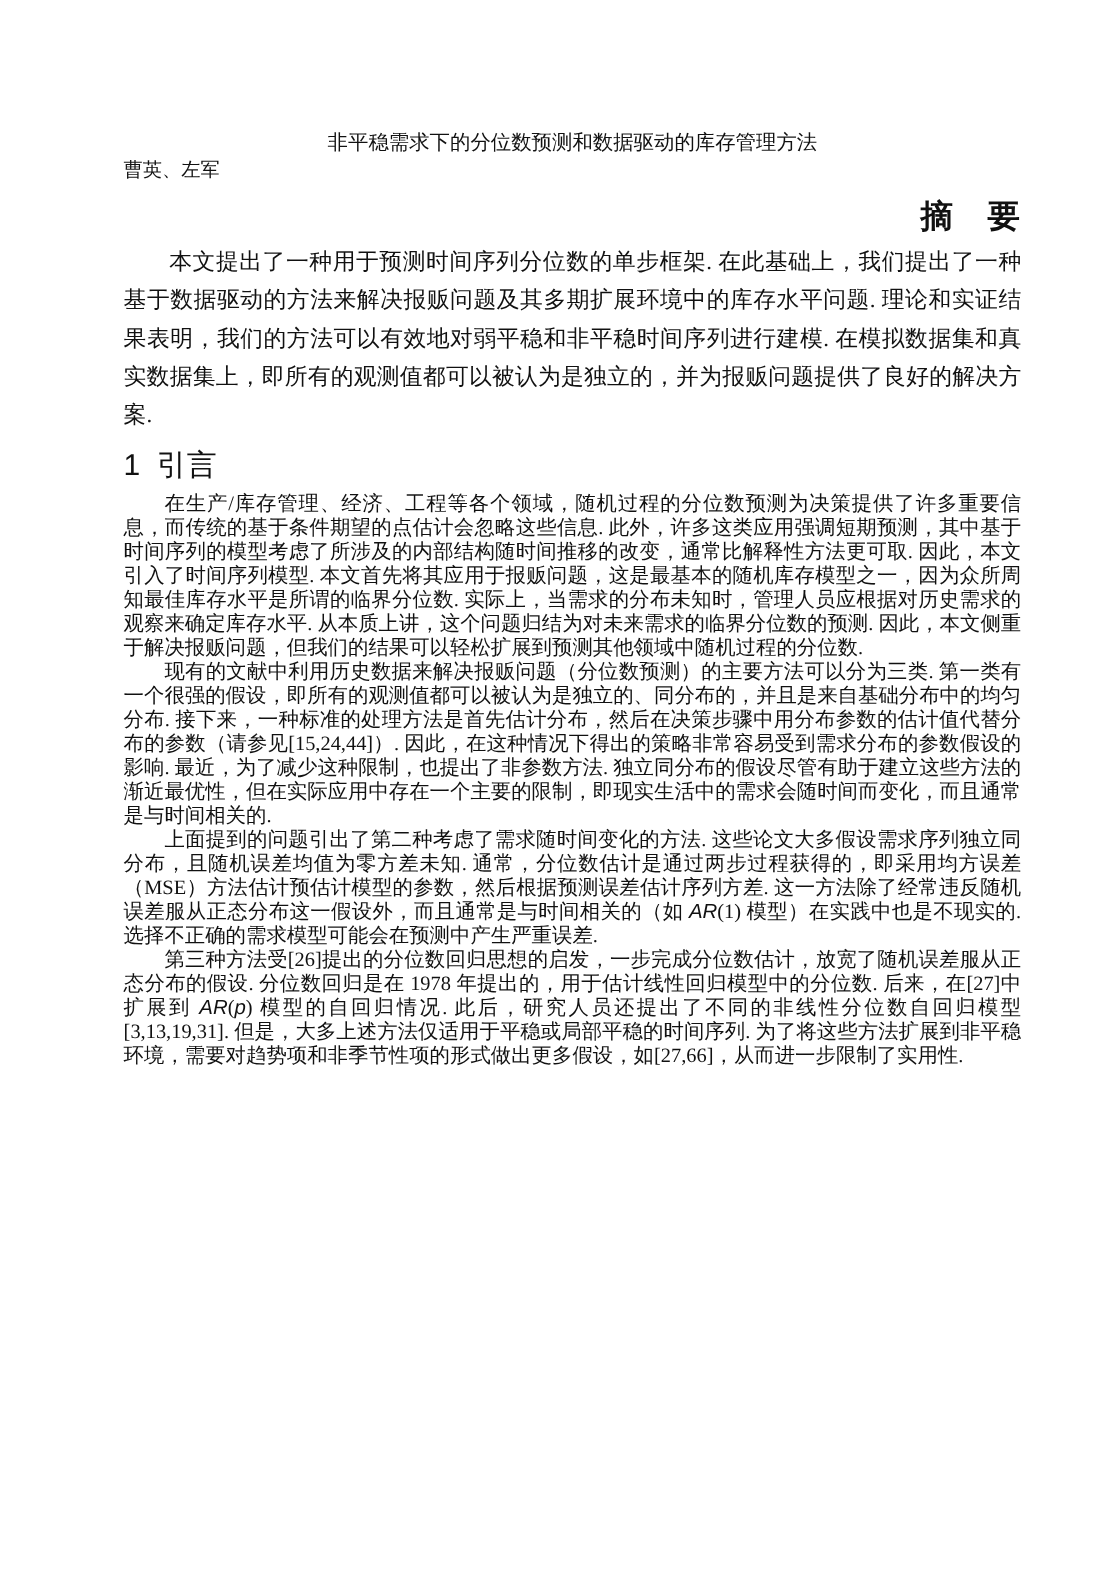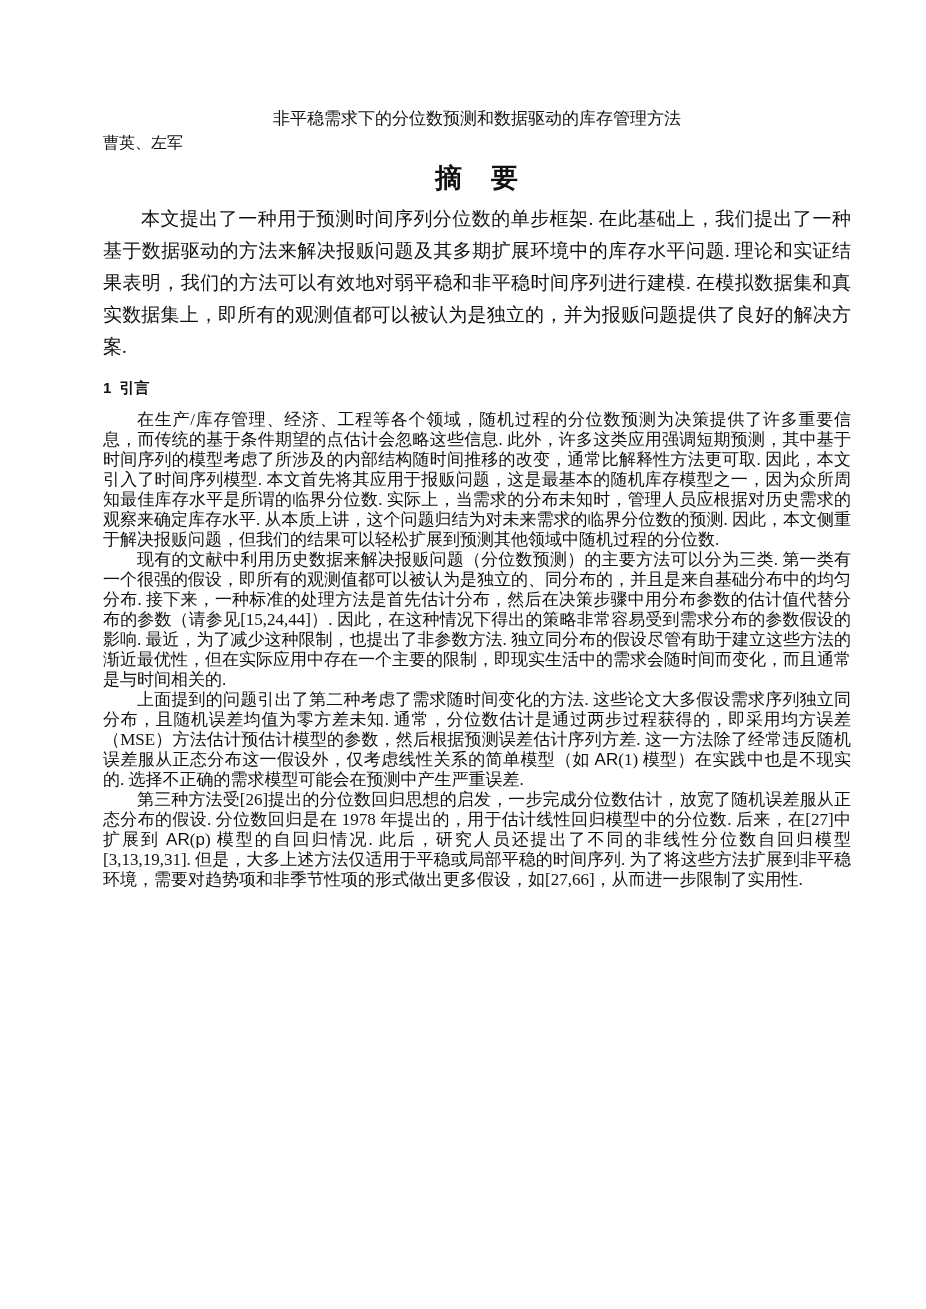--- a/index.html
+++ b/index.html
@@ -24,54 +24,55 @@
     line-height: 25px;
     font-weight: normal;
     margin: 0;
   }
   .doc-authors {
     font-size: 16px;
     line-height: 24px;
     margin: 0;
   }
   .abstract-heading {
-    text-align: center;
+    text-align: right;
     font-size: 27px;
     line-height: 42px;
     font-weight: bold;
-    font-family: Liberation Mono, monospace;
+    font-family: Liberation Sans, sans-serif;
     margin: 4px 0 2px 0;
     letter-spacing: 1px;
   }
   .abstract-para {
     font-size: 19px;
     line-height: 32px;
     text-align: justify;
     text-indent: 2em;
     margin: 0;
   }
   .section-heading {
-    font-size: 15px;
+    font-size: 25px;
     line-height: 30px;
-    font-weight: bold;
+    font-weight: normal;
     font-family: "Liberation Sans", sans-serif;
     margin: 10px 0 7px 0;
   }
   .section-heading .sec-num {
     display: inline-block;
     margin-right: 0.55em;
   }
   .body-para {
     font-size: 17px;
     line-height: 20px;
     text-align: justify;
     text-indent: 2em;
     margin: 0;
   }
   .em {
+    font-style: italic;
     font-family: "Liberation Sans", sans-serif;
   }
 </style>
 </head>
 <body>
 
 <div class="page">
 
   <p class="doc-title">非平稳需求下的分位数预测和数据驱动的库存管理方法</p>
 
@@ -80,17 +81,17 @@
   <h1 class="abstract-heading">摘　要</h1>
 
   <p class="abstract-para">本文提出了一种用于预测时间序列分位数的单步框架. 在此基础上，我们提出了一种基于数据驱动的方法来解决报贩问题及其多期扩展环境中的库存水平问题. 理论和实证结果表明，我们的方法可以有效地对弱平稳和非平稳时间序列进行建模. 在模拟数据集和真实数据集上，即所有的观测值都可以被认为是独立的，并为报贩问题提供了良好的解决方案.</p>
 
   <h2 class="section-heading"><span class="sec-num">1</span><span>引言</span></h2>
 
   <p class="body-para"><span>在生产/库存管理、经济、工程等各个领域，随机过程的分位数预测为决策提供了许多重要信息，而传统的基于条件期望的点估计会忽略这些信息. 此外，许多这类应用强调短期预测，其中基于时间序列的模型考虑了所涉及的内部结构随时间推移的改变，通常比解释性方法更可取. 因此，本文引入了时间序列模型. 本文首先将其应用于报贩问题，这是最基本的随机库存模型之一，因为众所周知最佳库存水平是所谓的临界分位数. 实际上，当需求的分布未知时，管理人员应根据对历史需求的观察来确定库存水平. 从本质上讲，这个问题归结为对未来需求的临界分位数的预测. 因此，本文侧重于解决报贩问题，但我们的结果可以轻松扩展到预测其他领域中随机过程的分位数.</span></p>
 
   <p class="body-para"><span>现有的文献中利用历史数据来解决报贩问题（分位数预测）的主要方法可以分为三类. 第一类有一个很强的假设，即所有的观测值都可以被认为是独立的、同分布的，并且是来自基础分布中的均匀分布. 接下来，一种标准的处理方法是首先估计分布，然后在决策步骤中用分布参数的估计值代替分布的参数（请参见[15,24,44]）. 因此，在这种情况下得出的策略非常容易受到需求分布的参数假设的影响. 最近，为了减少这种限制，也提出了非参数方法. 独立同分布的假设尽管有助于建立这些方法的渐近最优性，但在实际应用中存在一个主要的限制，即现实生活中的需求会随时间而变化，而且通常是与时间相关的.</span></p>
 
-  <p class="body-para"><span>上面提到的问题引出了第二种考虑了需求随时间变化的方法. 这些论文大多假设需求序列独立同分布，且随机误差均值为零方差未知. 通常，分位数估计是通过两步过程获得的，即采用均方误差（MSE）方法估计预估计模型的参数，然后根据预测误差估计序列方差. 这一方法除了经常违反随机误差服从正态分布这一假设外，仅考虑线性关系的简单模型（如 </span><span class="em">AR</span><span>(1) 模型）在实践中也是不现实的. 选择不正确的需求模型可能会在预测中产生严重误差.</span></p>
+  <p class="body-para"><span>上面提到的问题引出了第二种考虑了需求随时间变化的方法. 这些论文大多假设需求序列独立同分布，且随机误差均值为零方差未知. 通常，分位数估计是通过两步过程获得的，即采用均方误差（MSE）方法估计预估计模型的参数，然后根据预测误差估计序列方差. 这一方法除了经常违反随机误差服从正态分布这一假设外，而且通常是与时间相关的（如 </span><span class="em">AR</span><span>(1) 模型）在实践中也是不现实的. 选择不正确的需求模型可能会在预测中产生严重误差.</span></p>
 
   <p class="body-para"><span>第三种方法受[26]提出的分位数回归思想的启发，一步完成分位数估计，放宽了随机误差服从正态分布的假设. 分位数回归是在 1978 年提出的，用于估计线性回归模型中的分位数. 后来，在[27]中扩展到 </span><span class="em">AR</span><span>(</span><span class="em">p</span><span>) 模型的自回归情况. 此后，研究人员还提出了不同的非线性分位数自回归模型[3,13,19,31]. 但是，大多上述方法仅适用于平稳或局部平稳的时间序列. 为了将这些方法扩展到非平稳环境，需要对趋势项和非季节性项的形式做出更多假设，如[27,66]，从而进一步限制了实用性.</span></p>
 
 </div>
 
 </body></html>

